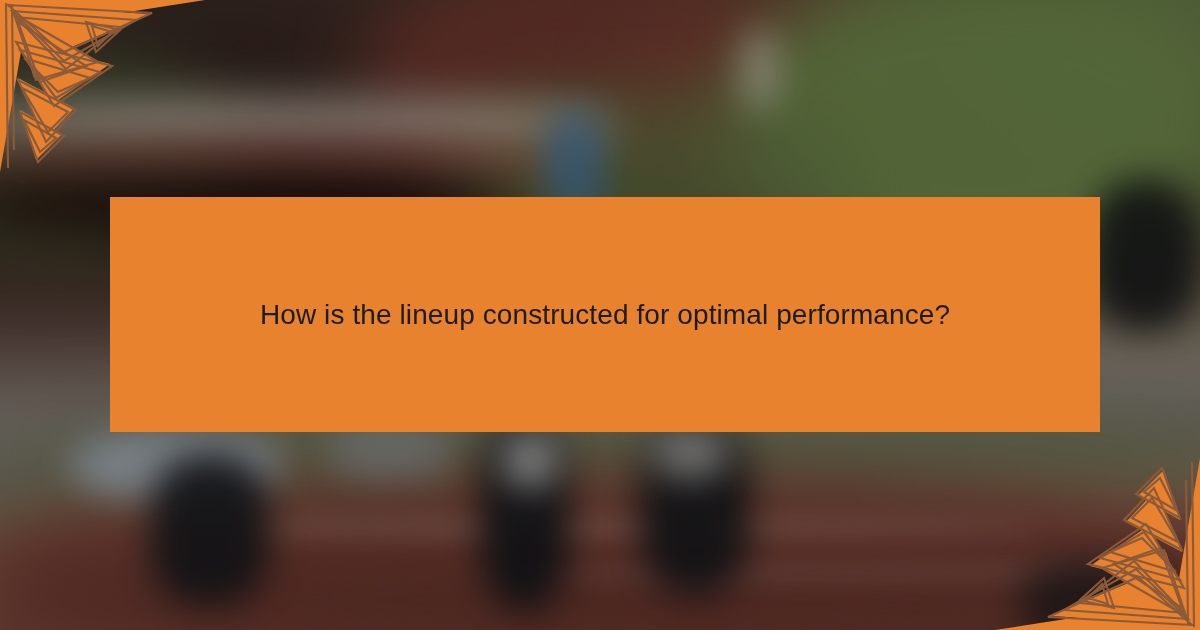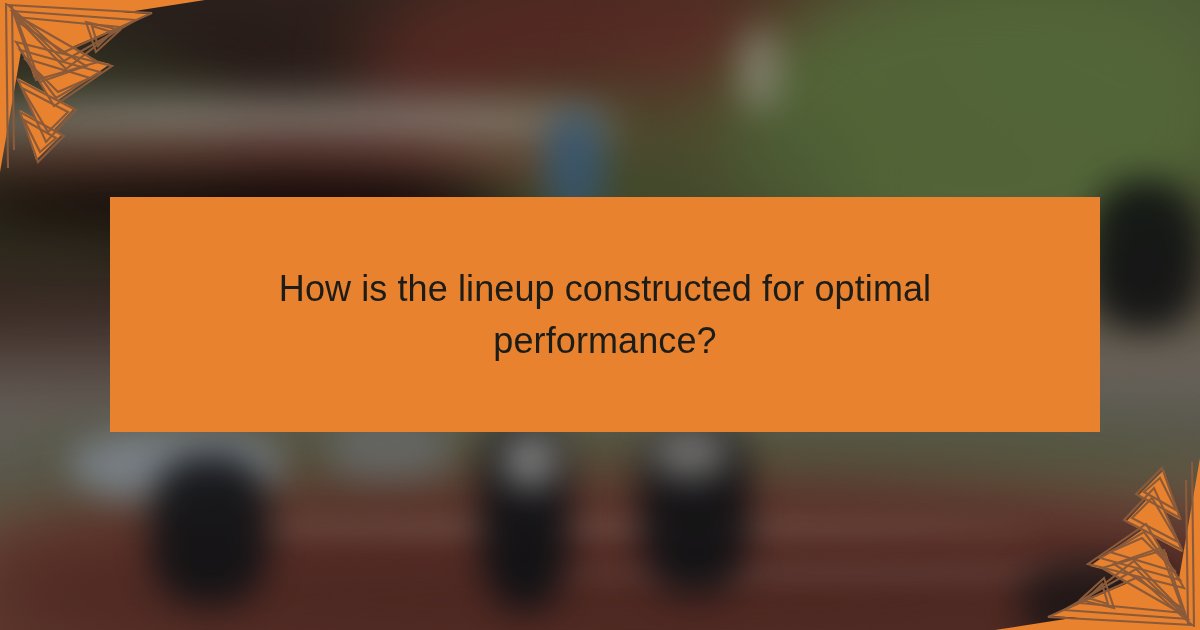--- a/index.html
+++ b/index.html
@@ -95,21 +95,21 @@
     background:#E8822E;
   }
 
   .banner-inner{
     position:absolute;inset:0;
     display:flex;align-items:center;justify-content:center;
     padding:0 70px;box-sizing:border-box;
   }
   .headline{
     margin:16px;
-    font-size:36px;
+    font-size:28px;
     line-height:1.42;
     font-weight:400;
     color:#1c1c18;
     text-align:center;
     letter-spacing:.1px;
     max-width:740px;
   }
 </style>
 </head>
 <body>

